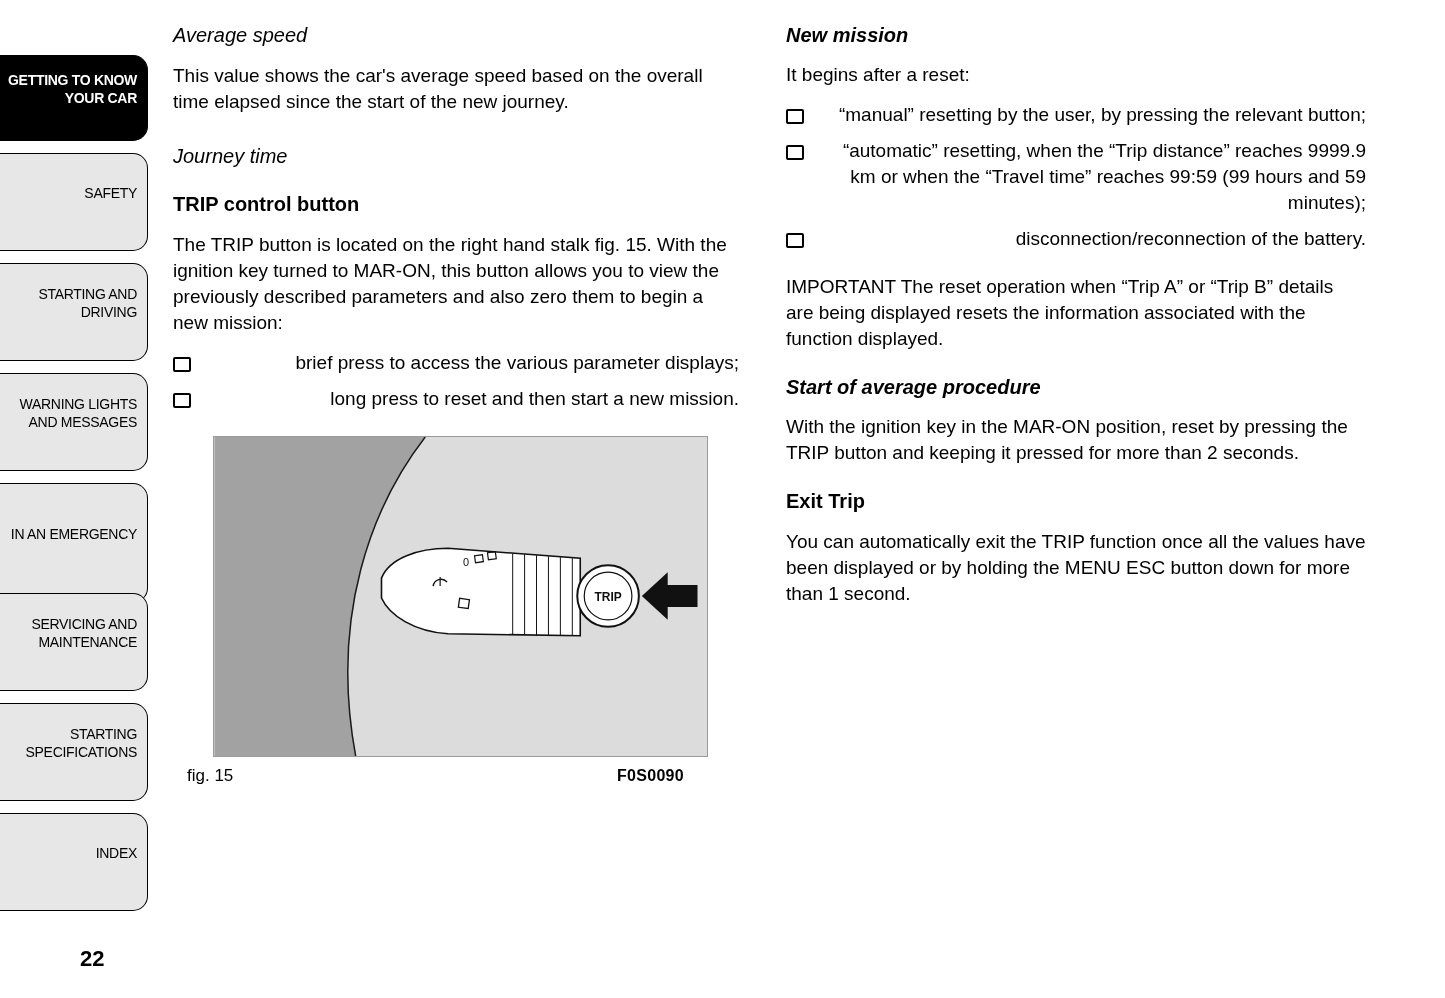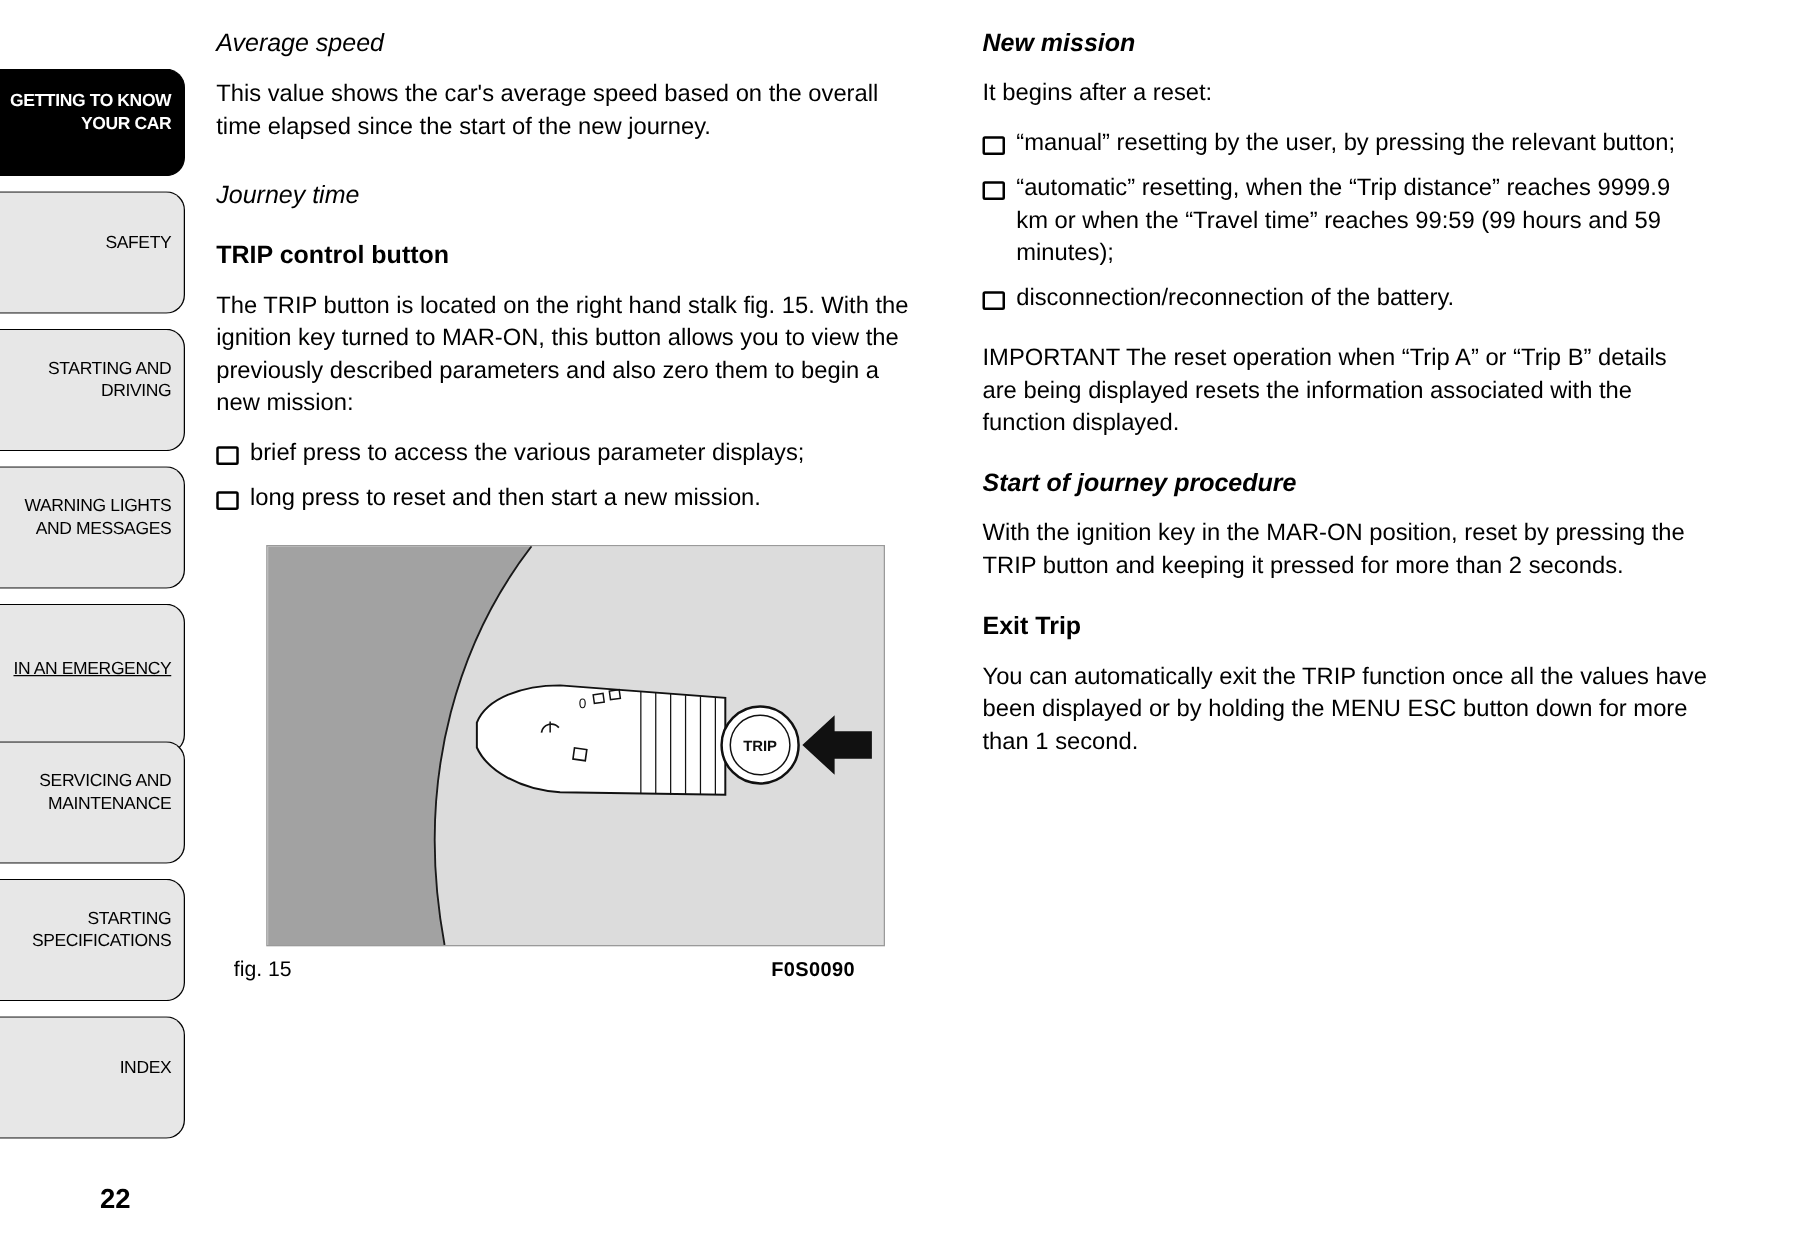--- a/index.html
+++ b/index.html
@@ -14,36 +14,36 @@
     border-radius:0 15px 15px 0;
     display:flex;align-items:center;justify-content:flex-end;
     text-align:right;padding:6px 10px 22px 8px;
     font-size:14px;line-height:1.28;letter-spacing:-0.3px;
   }
   .tab.active{background:#000;color:#fff;font-weight:bold;}
   .t0{top:55px;height:86px;}
   .t1{top:153px;height:98px;}
   .t2{top:263px;height:98px;}
   .t3{top:373px;height:98px;}
-  .t4{top:483px;height:120px;text-decoration:underline;}
+  .t4{top:483px;height:120px;}
   .t5{top:593px;height:98px;justify-content:flex-end;}
   .t6{top:703px;height:98px;}
   .t7{top:813px;height:98px;}
   .page-number{position:absolute;left:80px;top:946px;font-size:22px;font-weight:bold;}
   
   .col{position:absolute;top:22px;font-size:19px;line-height:26px;}
   .col.left{left:173px;width:566px;}
   .col.right{left:786px;width:580px;}
   .h-italic{font-style:italic;font-weight:normal;font-size:20px;margin:0 0 15px 0;}
   .h-bold{font-weight:bold;font-size:20px;margin:0 0 15px 0;}
   .h-bold-italic{font-weight:bold;font-style:italic;font-size:20px;margin:0 0 14px 0;}
   .para{margin:0 0 14px 0;}
   .mt{margin-top:28px;}
   .mt-sm{margin-top:22px;}
-  .bullet{display:flex;margin:0 0 10px 0;}
+  .bullet{display:flex;margin:0 0 10px 0;text-align:right;}
   .bullet .sq{
     flex:none;width:14px;height:11px;border:2px solid #000;border-radius:2px;
     margin:7px 9px 0 0;background:#fff;
   }
   .bullet .txt{flex:1;}
   
   .figure{
     margin:24px 0 0 40px;width:495px;height:321px;border:1px solid #9a9a9a;
     box-sizing:border-box;background:#dcdcdc;
   }
@@ -159,20 +159,20 @@
       <span class="sq"></span>
       <span class="txt">“automatic” resetting, when the “Trip distance” reaches 9999.9 km or when the “Travel time” reaches 99:59 (99 hours and 59 minutes);</span>
     </div>
     <div class="bullet">
       <span class="sq"></span>
       <span class="txt">disconnection/reconnection of the battery.</span>
     </div>
 
     <p class="para mt-sm">IMPORTANT The reset operation when “Trip A” or “Trip B” details are being displayed resets the information associated with the function displayed.</p>
 
-    <h3 class="h-bold-italic mt-sm">Start of journey procedure</h3>
+    <h3 class="h-bold-italic mt-sm">Start of average procedure</h3>
     <p class="para">With the ignition key in the MAR-ON position, reset by pressing the TRIP button and keeping it pressed for more than 2 seconds.</p>
 
     <h3 class="h-bold mt-sm">Exit Trip</h3>
     <p class="para">You can automatically exit the TRIP function once all the values have been displayed or by holding the MENU ESC button down for more than 1 second.</p>
   </div>
 
 </div>
 
 </body></html>

